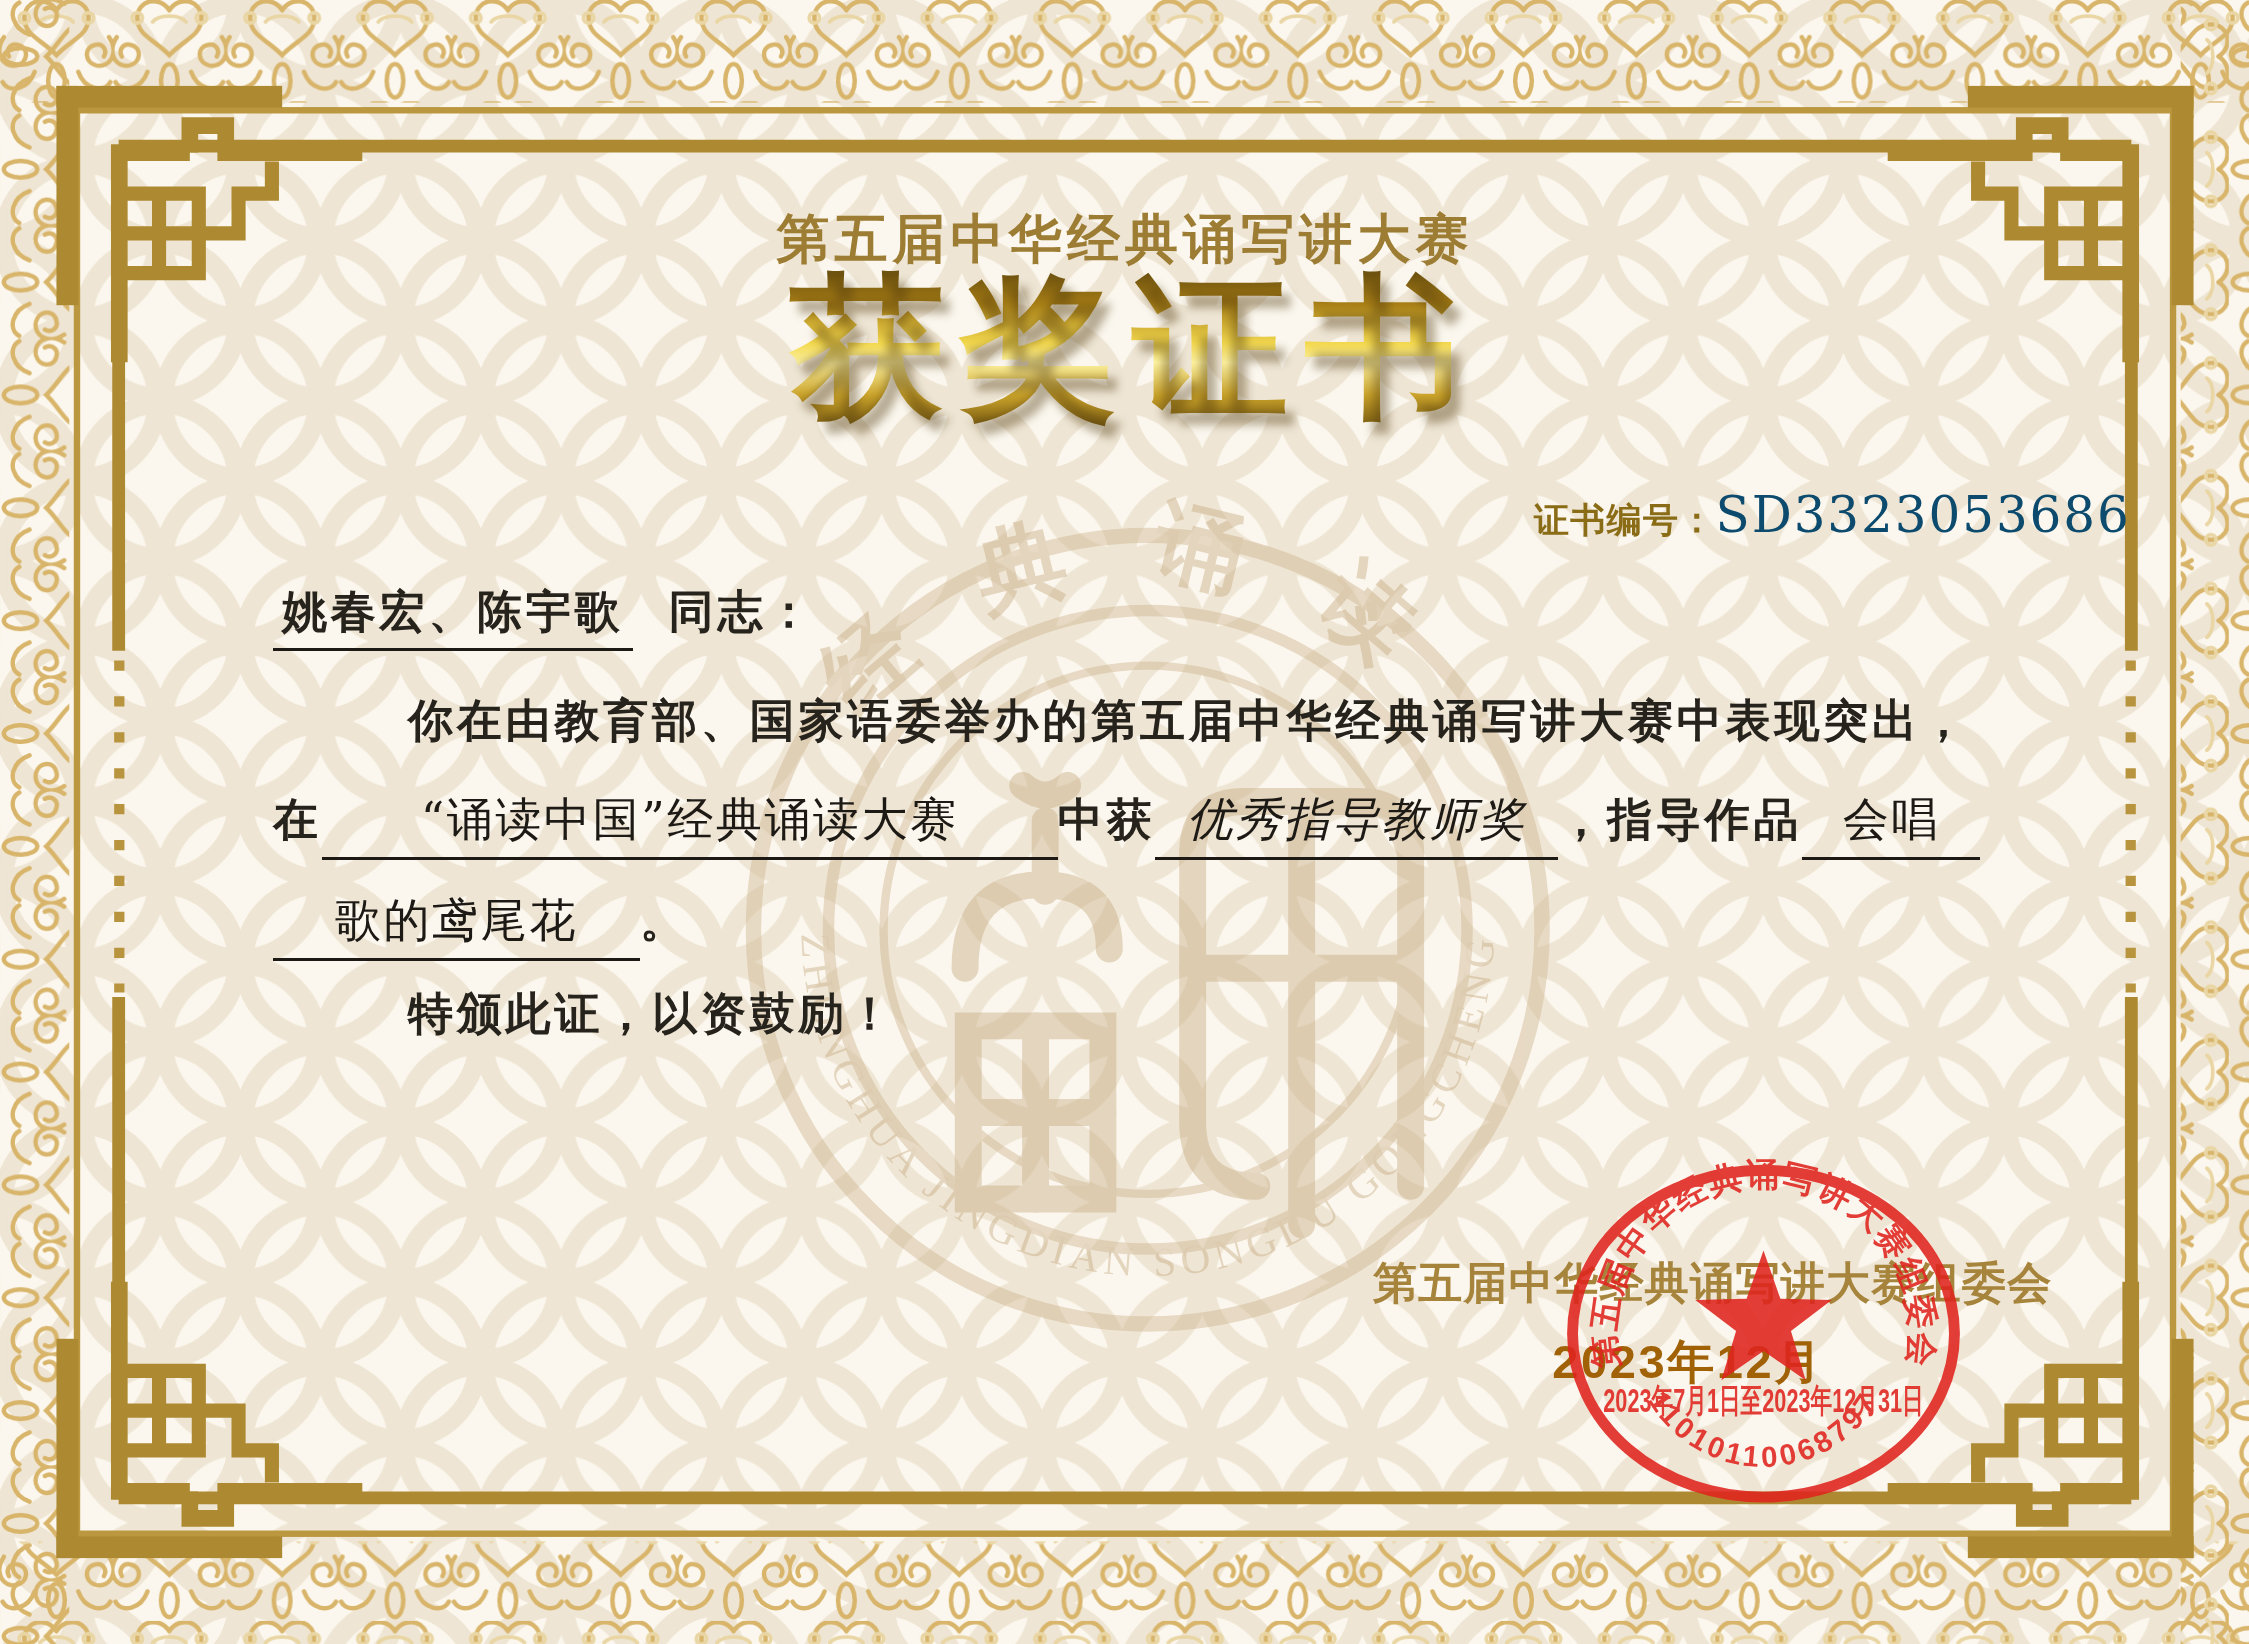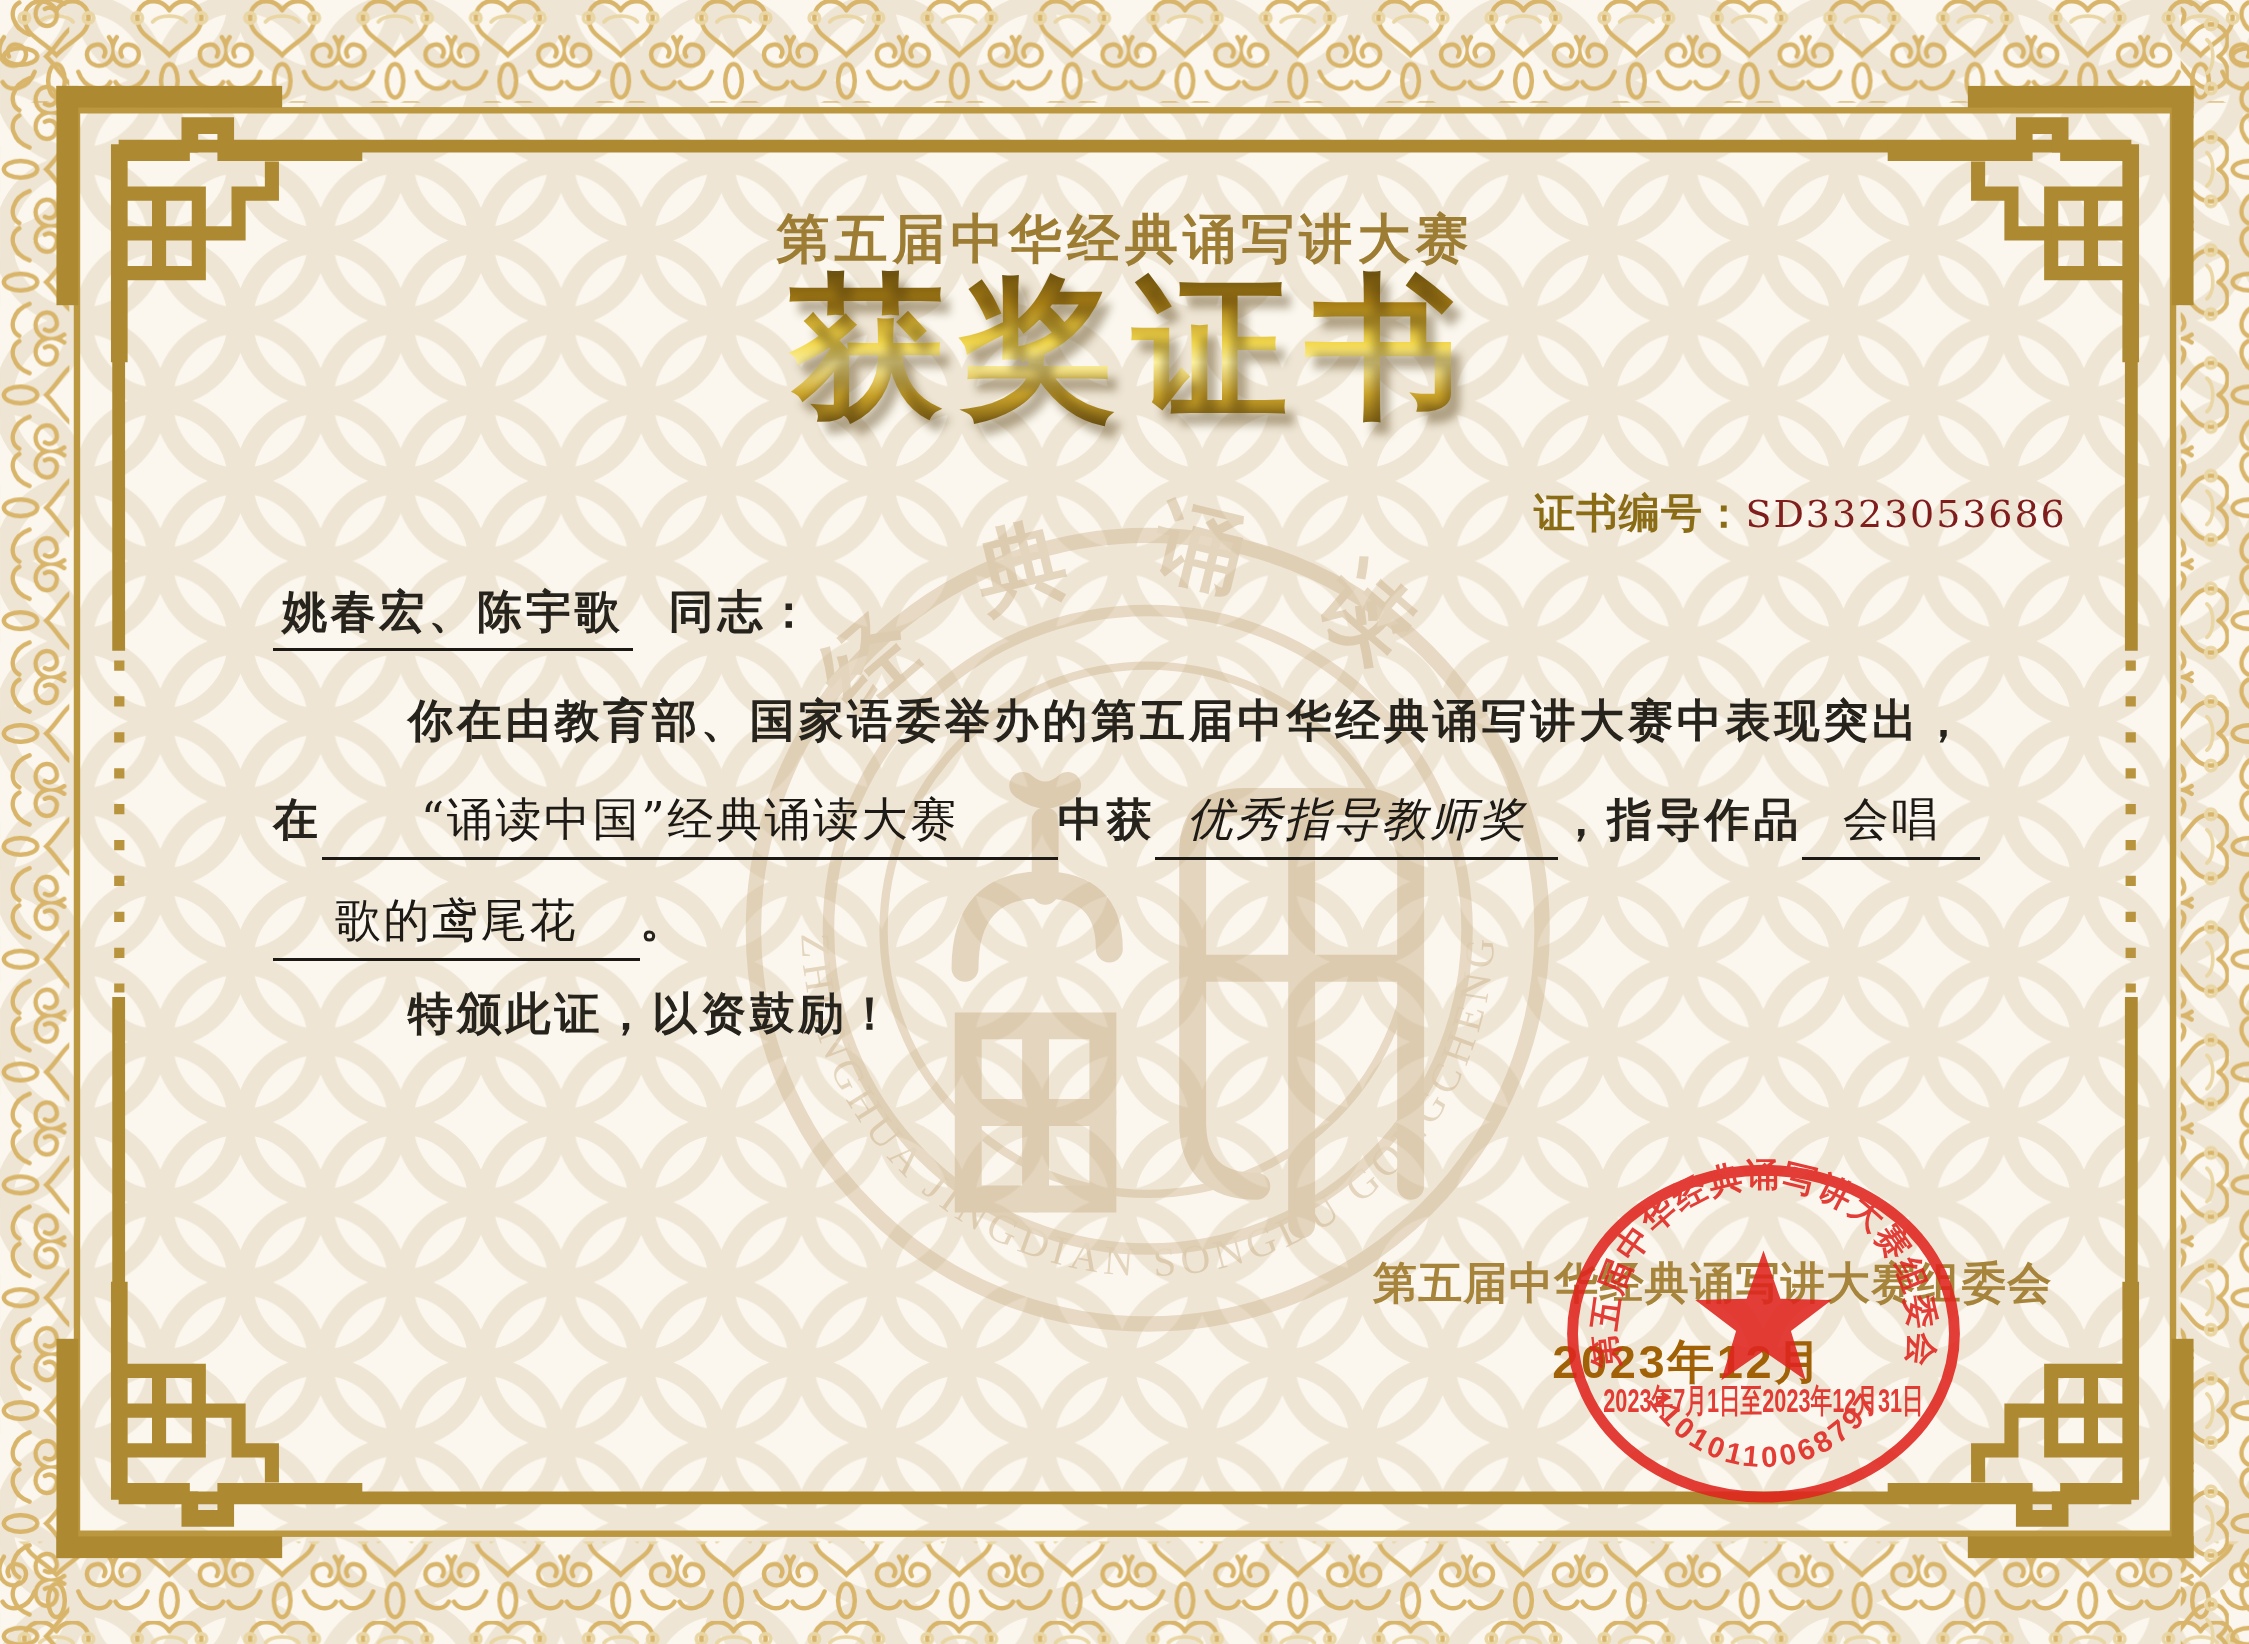--- a/index.html
+++ b/index.html
@@ -22,22 +22,22 @@
   .main-title{
     left:0;right:0;text-align:center;top:268px;
     font-family:"Liberation Serif","DejaVu Serif",serif;
     font-weight:900;font-size:155px;letter-spacing:16.7px;line-height:1.05;
     background:linear-gradient(180deg,#6e520f 4%,#a87f16 22%,#f3d84e 46%,#fdf2a0 58%,#caa32a 78%,#6e520f 100%);
     -webkit-background-clip:text;background-clip:text;color:transparent;
     text-shadow:9px 11.5px 9px rgba(80,58,12,.40);
     padding-left:16px;
   }
   .certno{left:1534px;top:486px;}
-  .certno .lbl{font-size:41px;font-weight:bold;color:#8a6c17;letter-spacing:1.3px;}
-  .certno .val{font-family:"DejaVu Serif","Liberation Serif",serif;font-size:38px;color:#7f1d1d;letter-spacing:1.9px;}
+  .certno .lbl{font-size:35px;font-weight:bold;color:#8a6c17;letter-spacing:1.3px;}
+  .certno .val{font-family:"DejaVu Serif","Liberation Serif",serif;font-size:50px;color:#0c4a6e;letter-spacing:1.9px;}
 
   .bodytext{font-size:45px;font-weight:600;color:#26221c;letter-spacing:3.8px;}
   .name-line{left:273px;top:582px;}
   .uline{
     display:inline-block;text-align:center;
     border-bottom:3.8px solid #1d1a16;padding:0 9px 6.4px 9px;
   }
   .kai{
     font-family:"DejaVu Serif","Liberation Serif",serif;
     font-weight:400;font-size:46px;letter-spacing:2.6px;color:#1d1a16;

